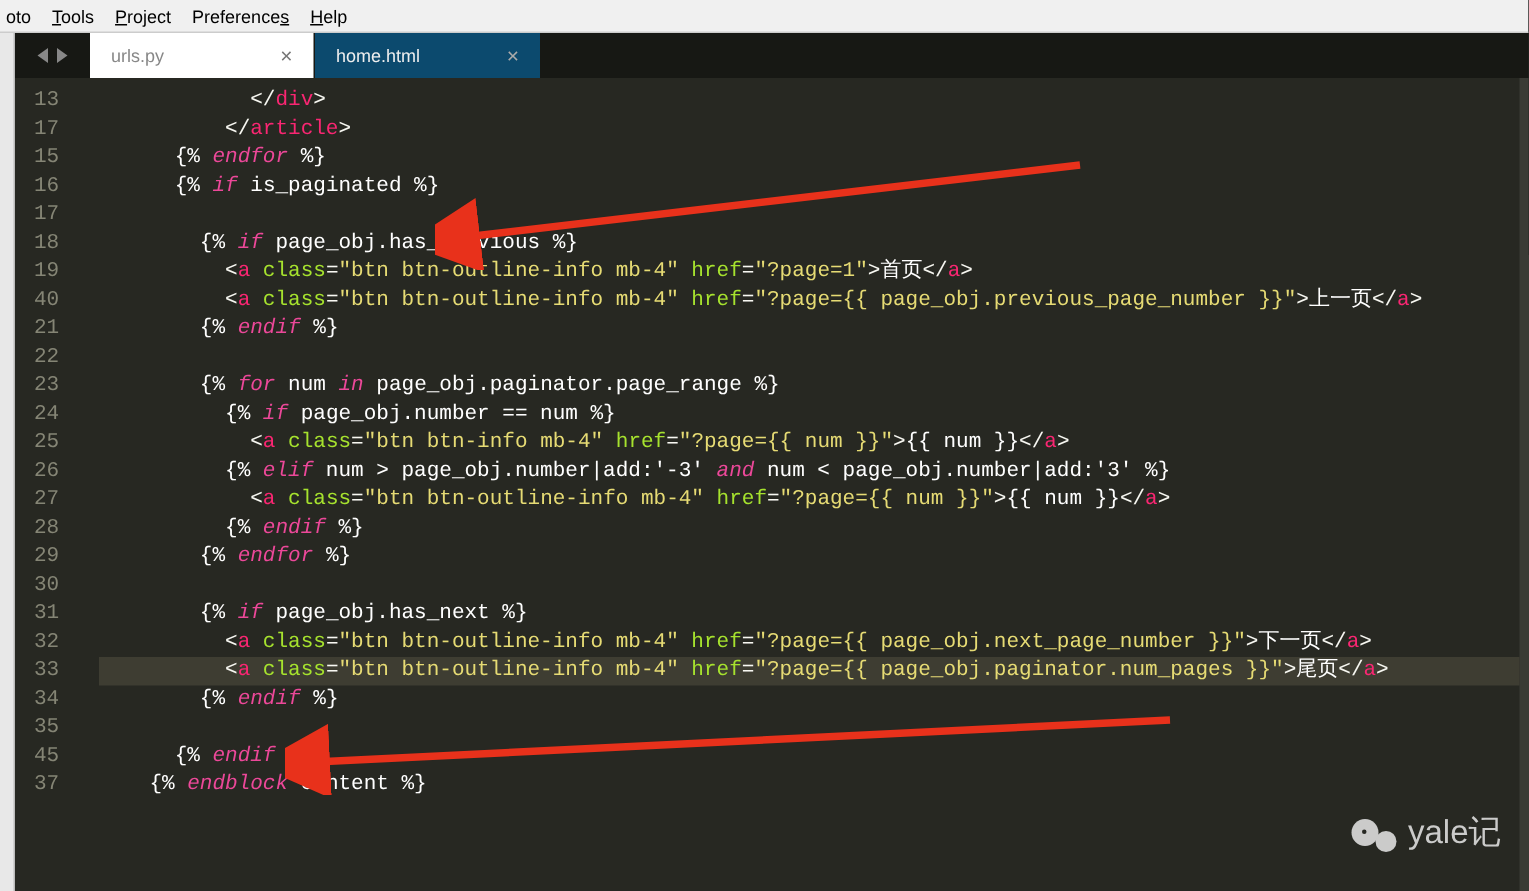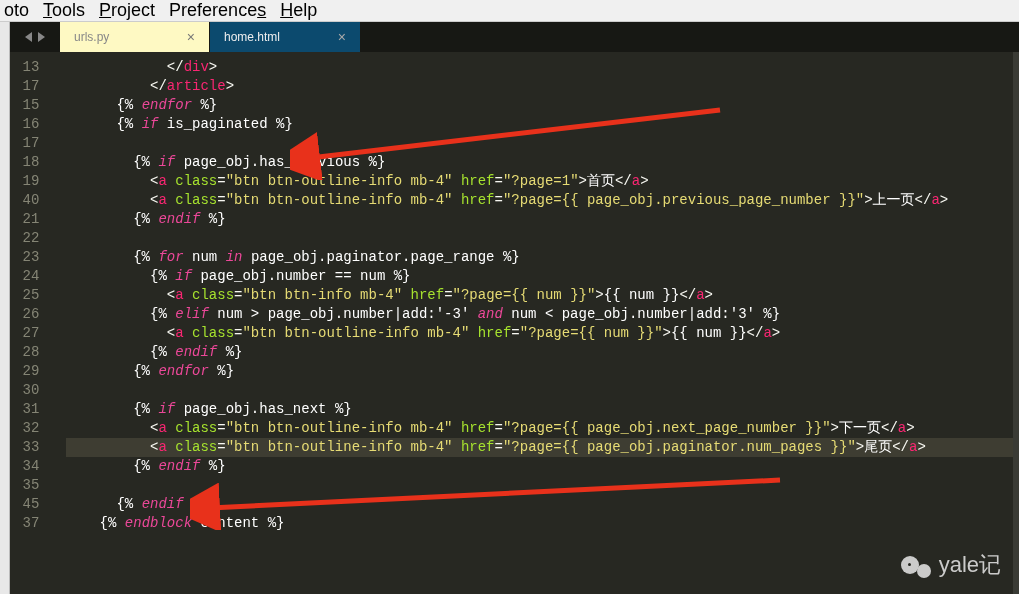--- a/index.html
+++ b/index.html
@@ -1,47 +1,47 @@
 <!DOCTYPE html>
 <html><head>
 <meta charset="utf-8">
 <style>
 * { margin: 0; padding: 0; box-sizing: border-box; }
 body { font-family: "Segoe UI", Tahoma, sans-serif; background: #2b2b2b; overflow: hidden; }
-.menu-bar { background: #f0f0f0; height: 22px; display: flex; align-items: center; padding: 0 4px; font-size: 18px; color: #000; border-bottom: 1px solid #ccc; }
+.menu-bar { background: #f0f0f0; height: 22px; display: flex; align-items: center; padding: 0 4px; font-size: 12px; color: #000; border-bottom: 1px solid #ccc; }
 .menu-bar span { margin-right: 14px; cursor: default; position: relative; }
 .menu-bar span u { text-decoration: underline; }
 .side-strip { position: absolute; left: 0; top: 22px; bottom: 0; width: 10px; background: #e8e8e8; border-right: 1px solid #bbb; }
 .editor-wrap { position: absolute; left: 10px; right: 0; top: 22px; bottom: 0; background: #272822; display: flex; flex-direction: column; }
 .tabrow { height: 30px; background: #171814; display: flex; align-items: stretch; }
 .nav-arrows { width: 50px; display: flex; align-items: center; justify-content: center; gap: 6px; }
 .arrow { width: 0; height: 0; border-top: 5px solid transparent; border-bottom: 5px solid transparent; }
 .arrow.left { border-right: 7px solid #888; }
 .arrow.right { border-left: 7px solid #888; }
 .tab { display: flex; align-items: center; padding: 0 14px; color: #888; font-size: 12px; position: relative; min-width: 150px; }
-.tab.inactive { background: #fef9c3; border-right: 1px solid #171814; justify-content: center; }
+.tab.inactive { background: #ffffff; border-right: 1px solid #171814; justify-content: center; }
 .tab.active { background: #0c4a6e; color: #eee; }
 .tab .close { margin-left: auto; font-size: 14px; color: #777; }
 .tab.active .close { color: #aaa; }
 .code-area { flex: 1; display: flex; font-family: Consolas, "Courier New", monospace; font-size: 14px; line-height: 19px; position: relative; }
 .gutter { width: 50px; background: #272822; color: #858575; text-align: center; padding: 6px 8px 6px 0; user-select: none; }
 .gutter .ln { height: 19px; }
 .code { flex: 1; padding: 6px 0 6px 6px; white-space: pre; color: #f8f8f2; position: relative; }
 .code .row { height: 19px; display: block; }
 .code .row.hl { background: #3e3d32; }
 
 .s-str { color: #e6db74; } 
 .s-tag { color: #f92672; } 
 .s-kw  { color: #ec4899; font-style: italic; }
 .s-attr{ color: #a6e22e; } 
 .s-txt { color: #ffffff; }
 .s-punc{ color: #f8f8f2; }
 .minimap { width: 6px; background: #3a3b35; }
 .arrow-annot { position: absolute; pointer-events: none; }
-.watermark { position: absolute; right: 18px; bottom: 14px; color: #ddd; display: flex; align-items: flex-end; gap: 8px; font-size: 22px; font-family: "Microsoft YaHei", sans-serif; opacity: 0.9; }
+.watermark { position: absolute; right: 18px; bottom: 24px; color: #ddd; display: flex; align-items: flex-end; gap: 8px; font-size: 22px; font-family: "Microsoft YaHei", sans-serif; opacity: 0.9; }
 .wm-icon { width: 30px; height: 30px; position: relative; }
 .wm-icon::before, .wm-icon::after { content: ""; position: absolute; border-radius: 50%; background: #ddd; }
 .wm-icon::before { width: 18px; height: 18px; left: 0; top: 6px; }
 .wm-icon::after { width: 14px; height: 14px; right: 0; bottom: 2px; }
 .wm-dot1, .wm-dot2 { position: absolute; width: 3px; height: 3px; background: #272822; border-radius: 50%; }
 .wm-dot1 { left: 7px; top: 13px; }
 .wm-dot2 { right: 5px; bottom: 7px; }
 </style>
 </head>
 <body>

